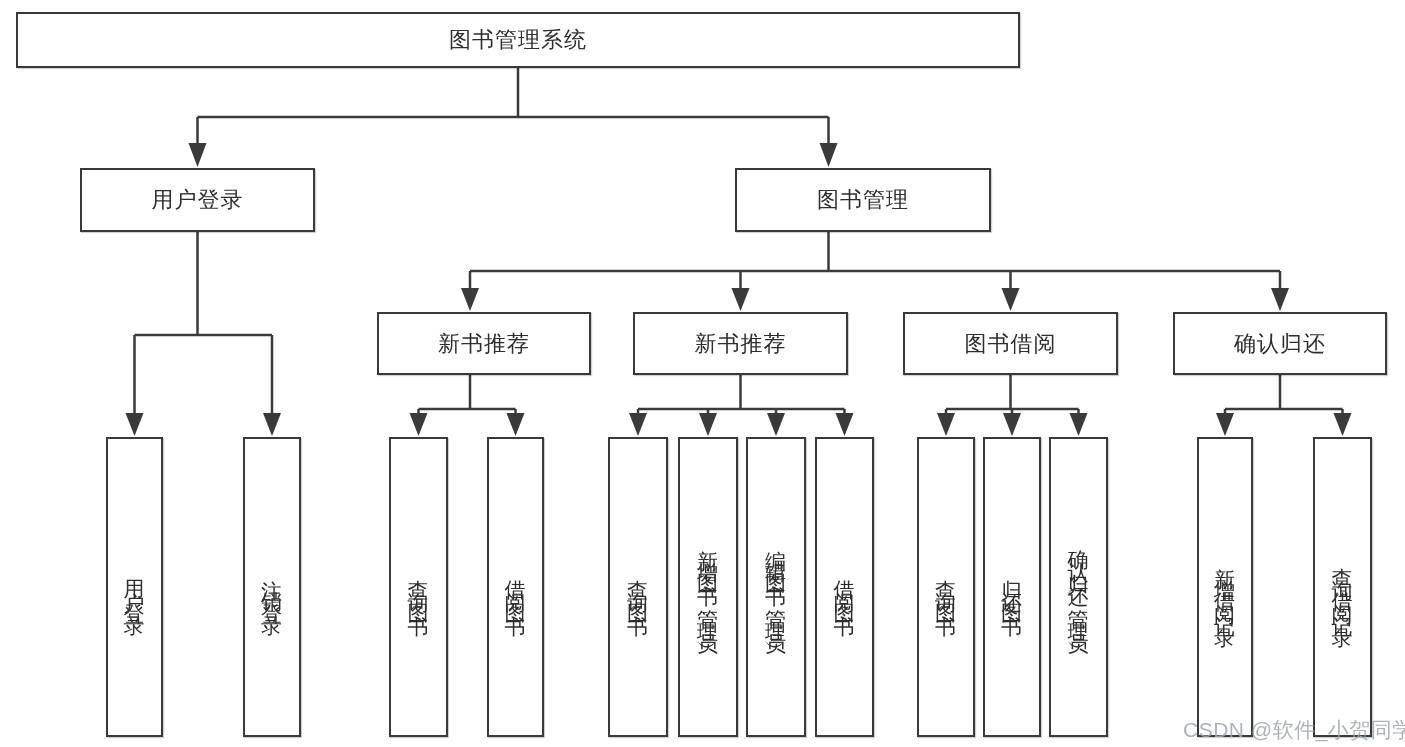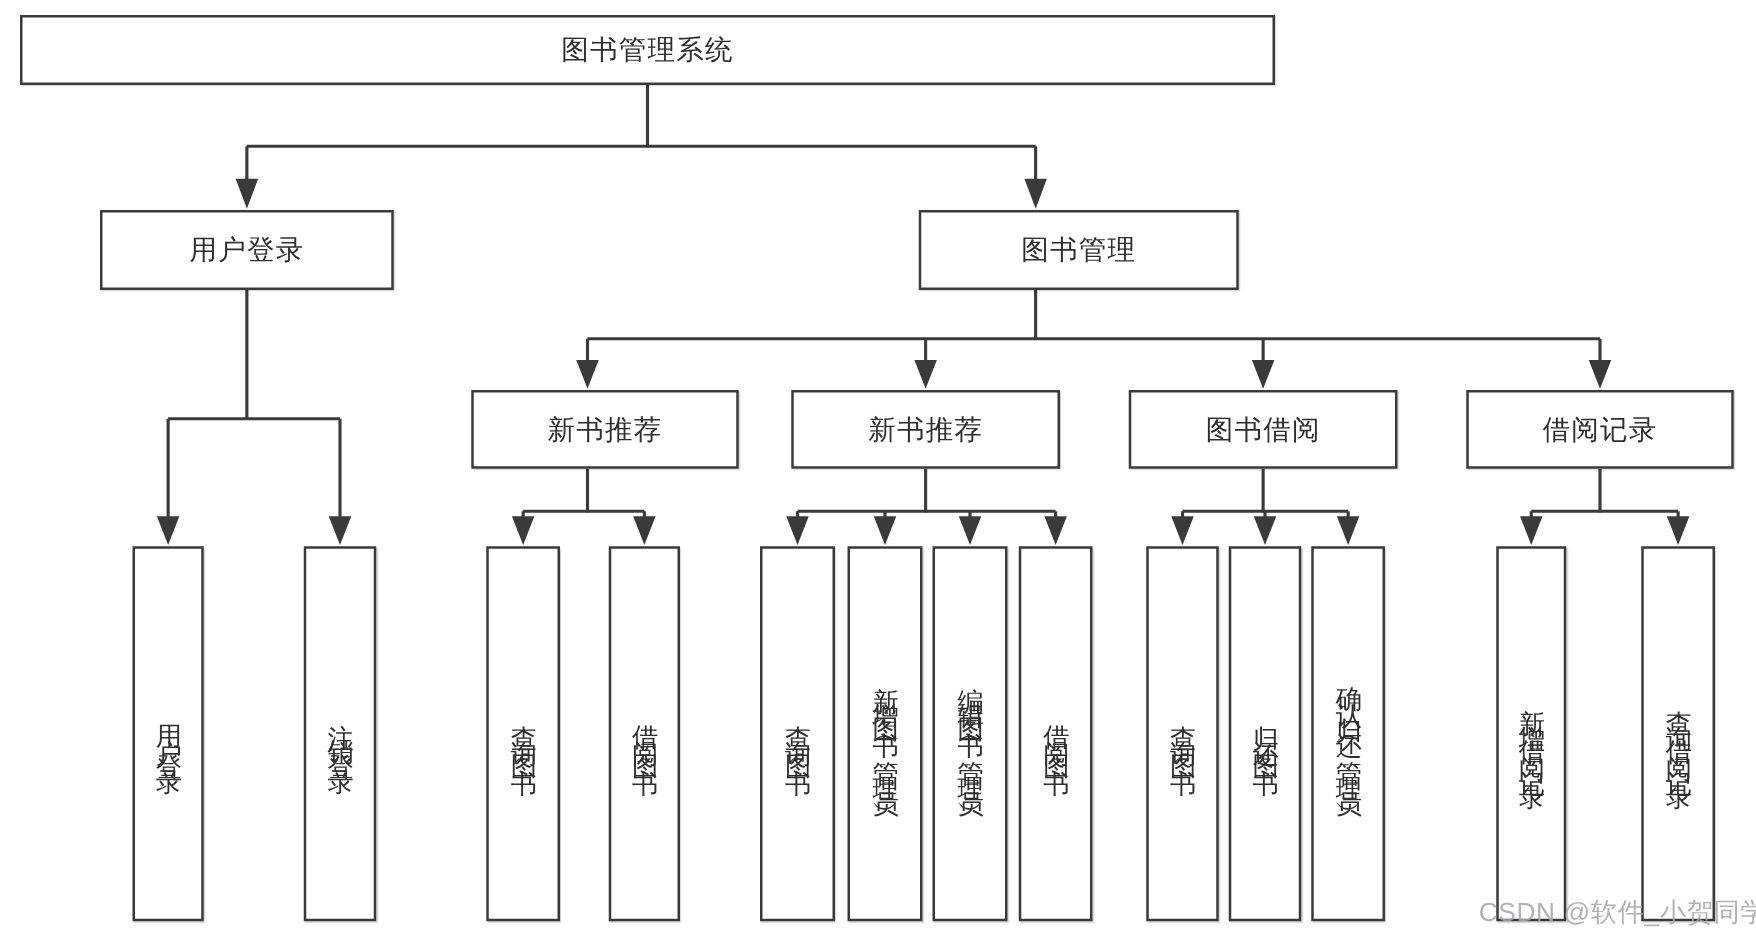--- a/index.html
+++ b/index.html
@@ -144,21 +144,21 @@
   <div class="box h" style="left:377px; top:312px; width:214px; height:63px;">
     <span>新书推荐</span>
   </div>
   <div class="box h" style="left:633px; top:312px; width:215px; height:63px;">
     <span>新书推荐</span>
   </div>
   <div class="box h" style="left:903px; top:312px; width:215px; height:63px;">
     <span>图书借阅</span>
   </div>
   <div class="box h" style="left:1173px; top:312px; width:214px; height:63px;">
-    <span>借阅记录</span>
+    <span>确认归还</span>
   </div>
 
   <div class="box leaf" style="left:106px; top:437px; width:57px; height:300px;">
     <span>用户登录</span>
   </div>
   <div class="box leaf" style="left:243px; top:437px; width:58px; height:300px;">
     <span>注销登录</span>
   </div>
 
   <div class="box leaf" style="left:389px; top:437px; width:59px; height:300px;">

